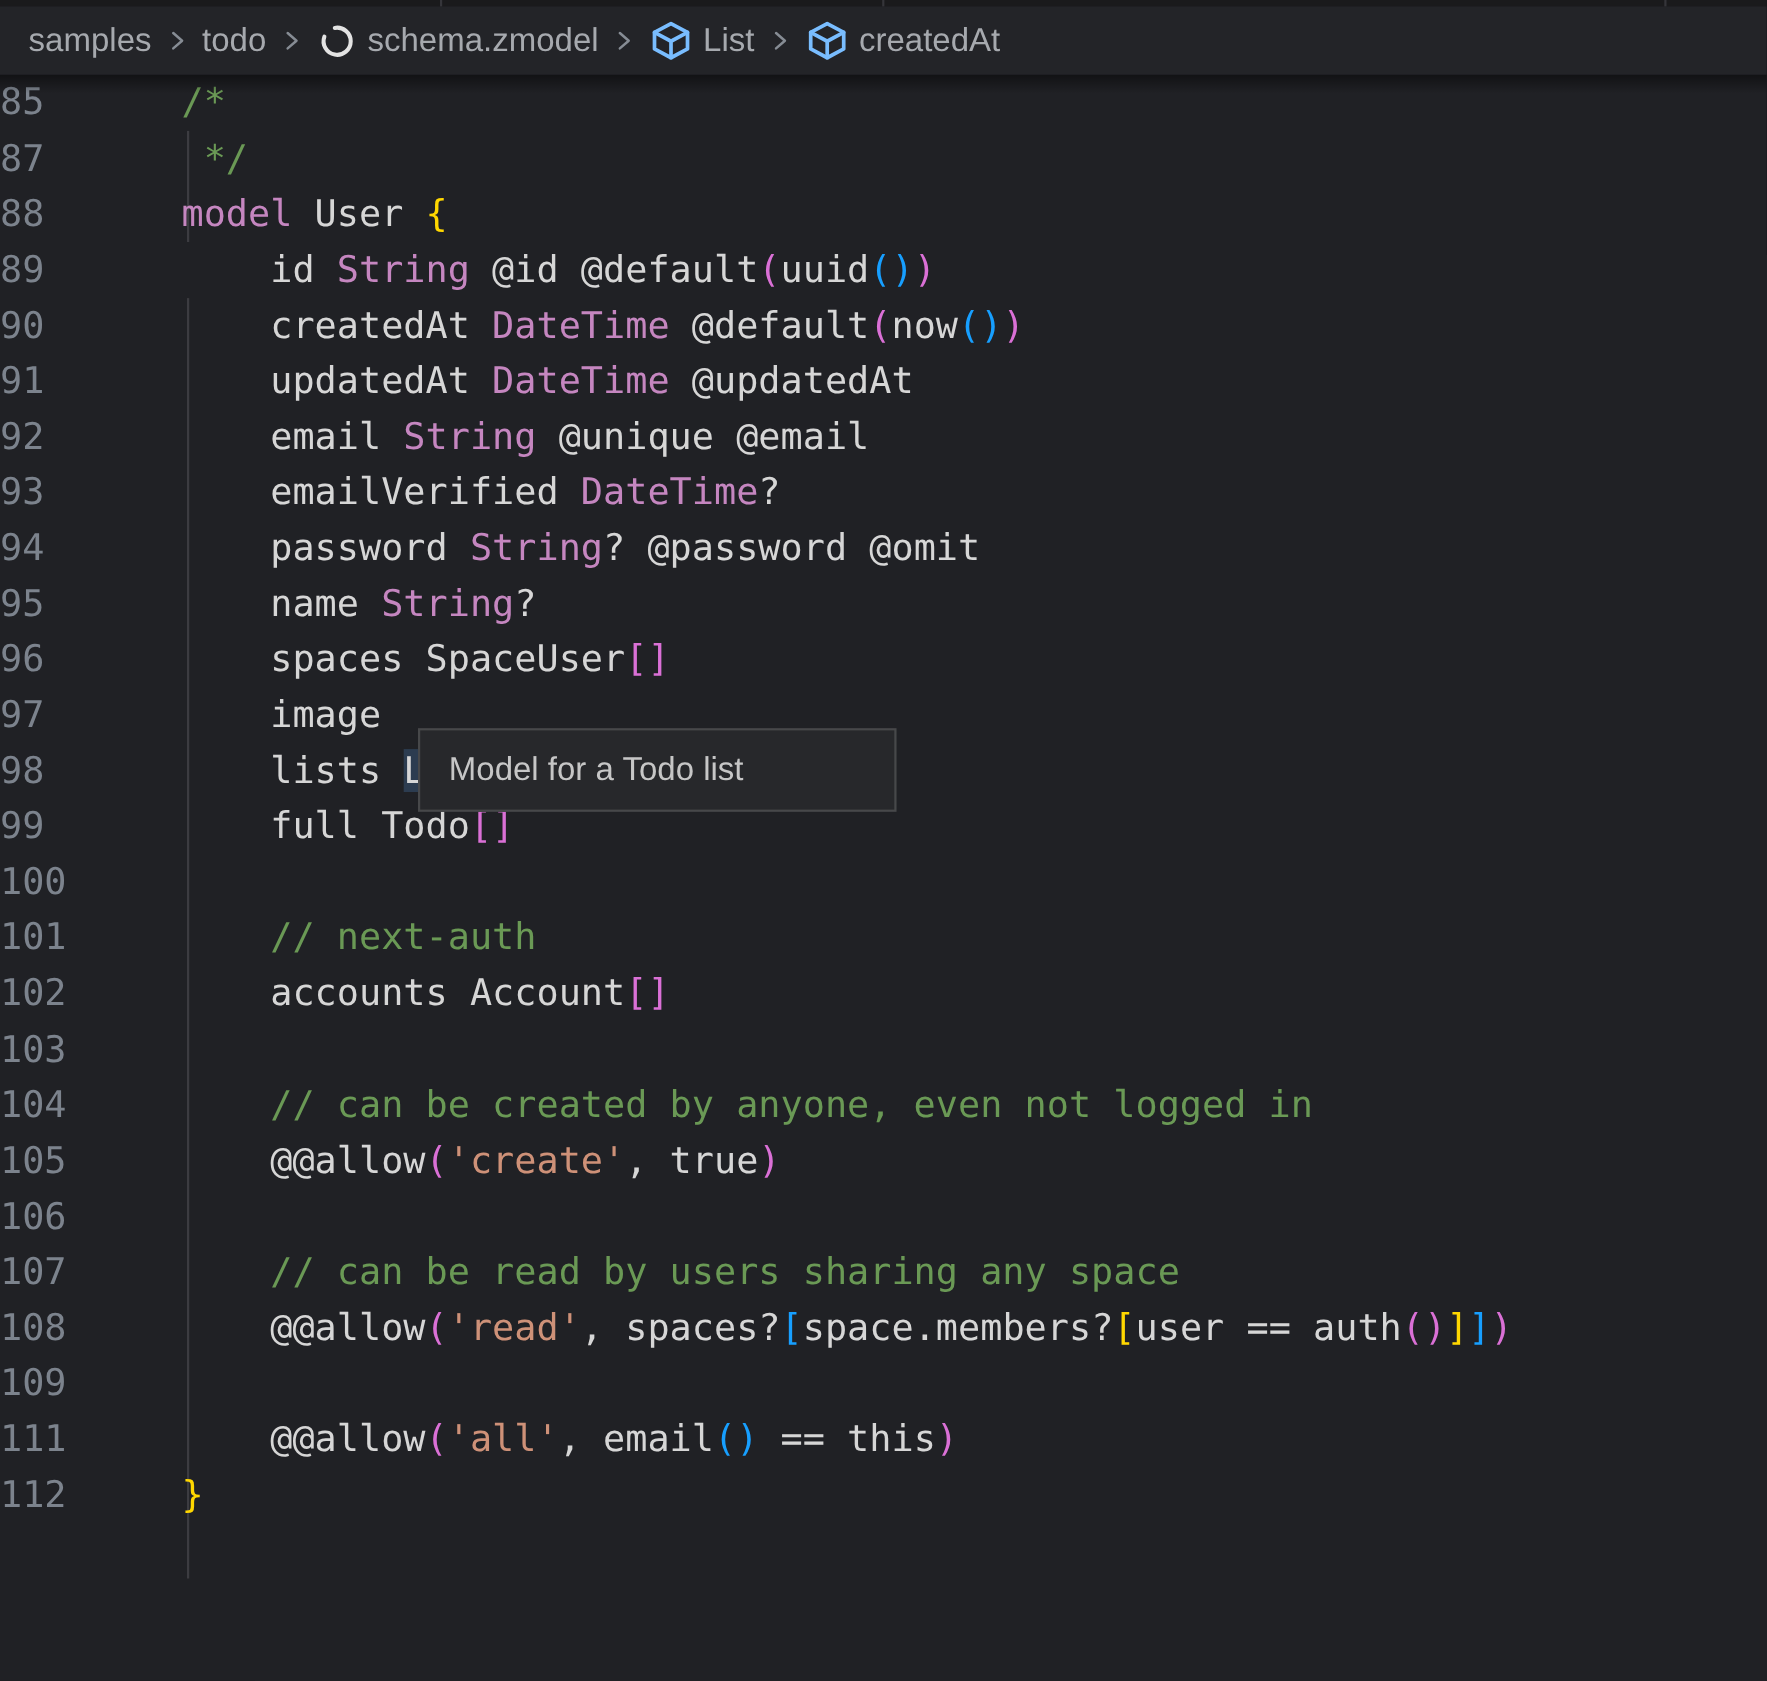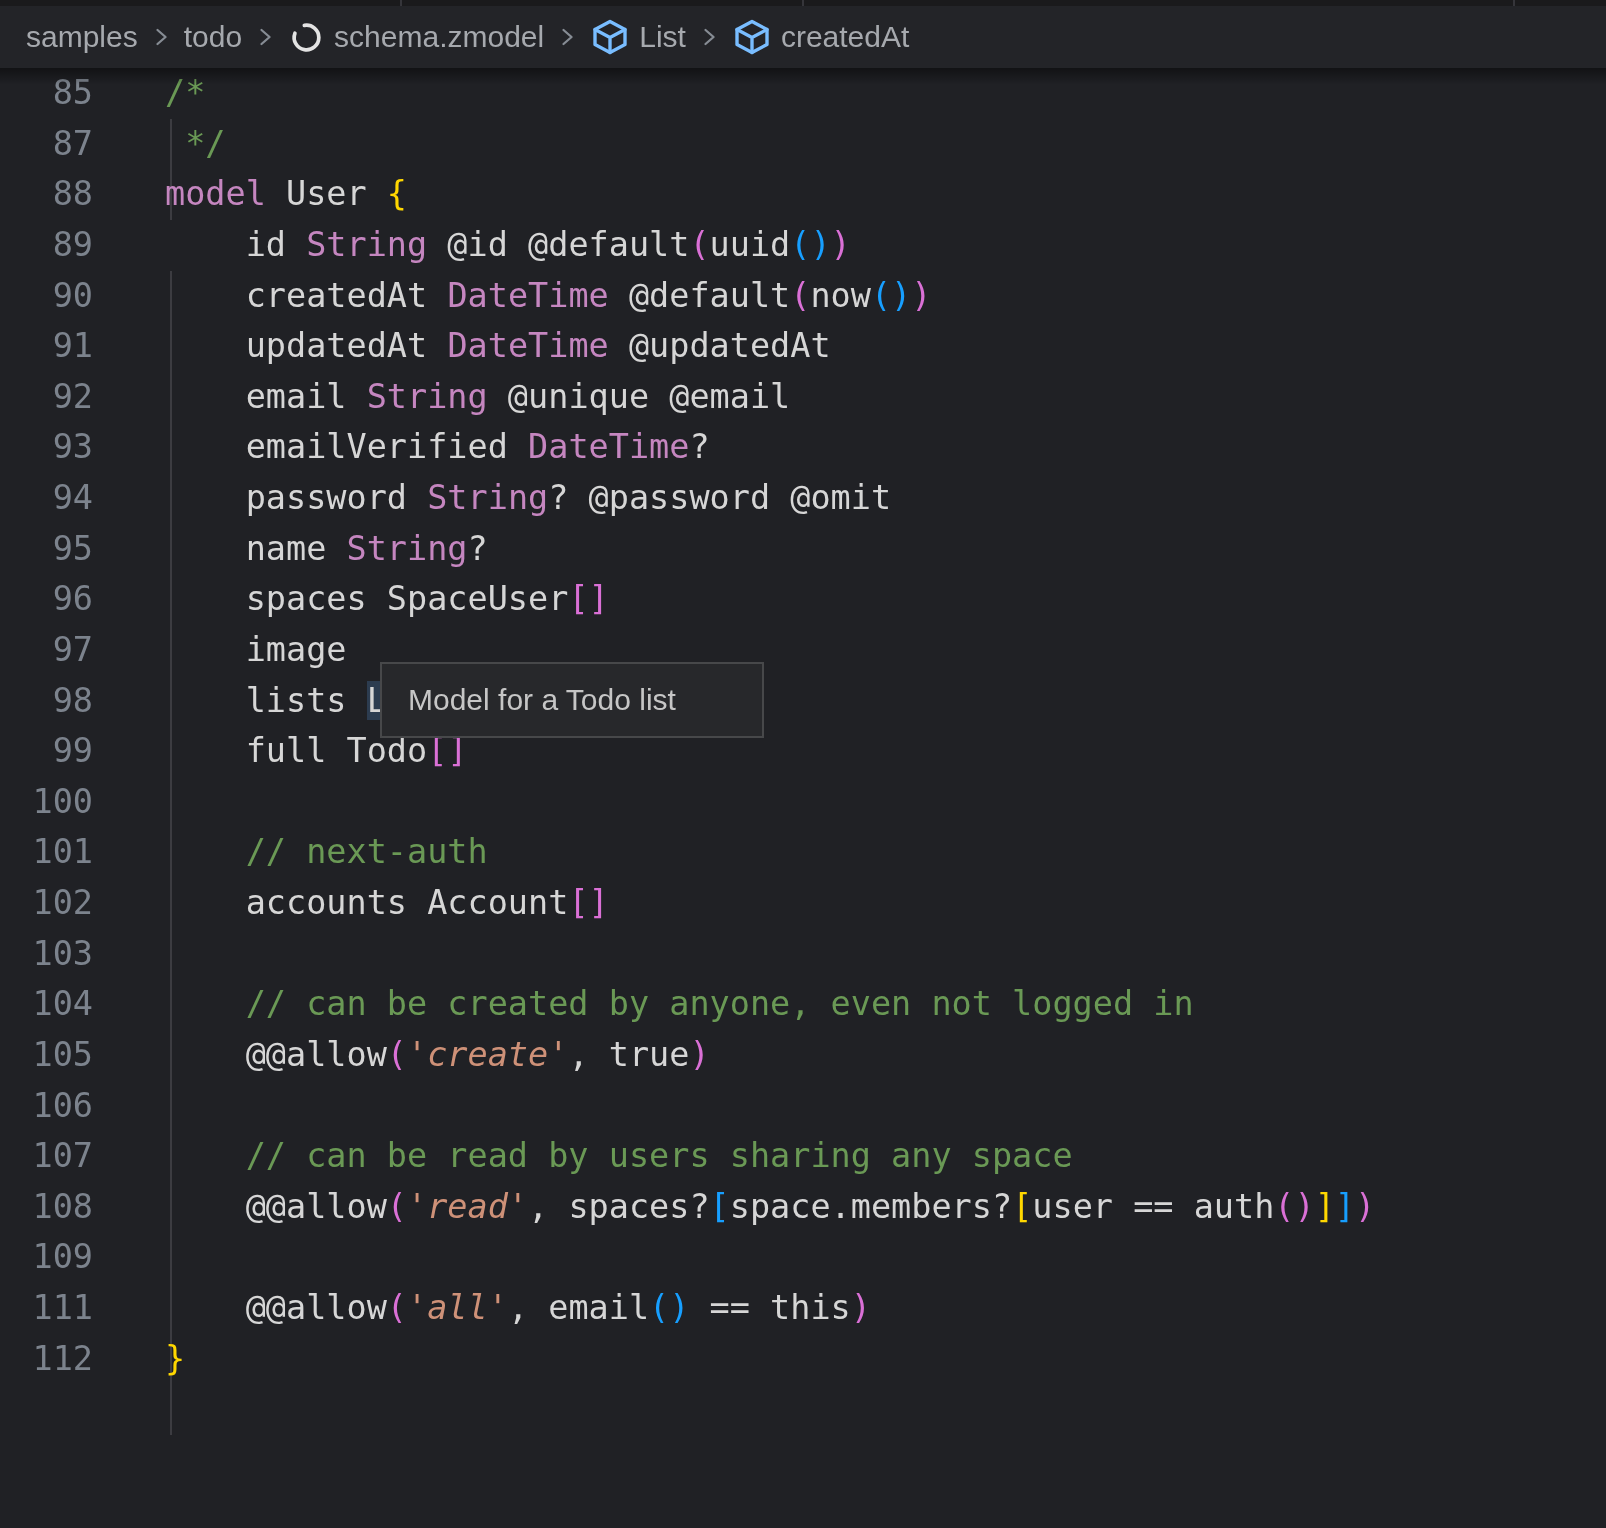--- a/index.html
+++ b/index.html
@@ -21,35 +21,35 @@
   
   .editor{position:absolute;top:68px;left:0;right:0;bottom:0;background:var(--background);}
   .scroll-shadow{position:absolute;top:0;left:0;right:0;height:17px;
     background:linear-gradient(rgba(0,0,0,.45),rgba(0,0,0,0));z-index:4;pointer-events:none;}
   .guide{position:absolute;width:2px;background:var(--guide);z-index:1;}
   .guide-a{left:170px;top:51px;height:101px;}
   .guide-b{left:170px;top:203px;height:1164px;}
 
   .lines{position:relative;z-index:2;}
   .line{display:flex;height:50.63px;line-height:50.63px;white-space:pre;font-size:33.5px;}
-  .ln{flex:0 0 93px;text-align:right;color:var(--line-number);}
+  .ln{flex:0 0 93px;text-align:left;color:var(--line-number);}
   .code{padding-left:72px;}
 
   .tk-c{color:var(--comment);}
   .tk-k{color:var(--keyword);}
   .tk-t{color:var(--type);}
   .tk-w{color:var(--text);}
-  .tk-s{color:var(--string);font-style:italic;}
+  .tk-s{color:var(--string);}
   .tk-g{color:var(--bracket-gold);}
   .tk-o{color:var(--bracket-orchid);}
   .tk-b{color:var(--bracket-blue);}
   .tk-hl{color:var(--text);background:var(--wordhl);}
 
   
-  .tooltip{position:absolute;left:380px;top:594px;width:384px;height:76px;box-sizing:border-box;
+  .tooltip{position:absolute;left:380px;top:594px;width:435px;height:76px;box-sizing:border-box;
     background:var(--tooltip-bg);border:2px solid var(--tooltip-border);z-index:6;
     display:flex;align-items:center;padding-left:26px;
     font-family:"Liberation Sans",sans-serif;font-size:30px;color:var(--tooltip-text);}
 </style>
 </head>
 <body>
 
 <div class="screen">
 
   <div class="tabstrip">

